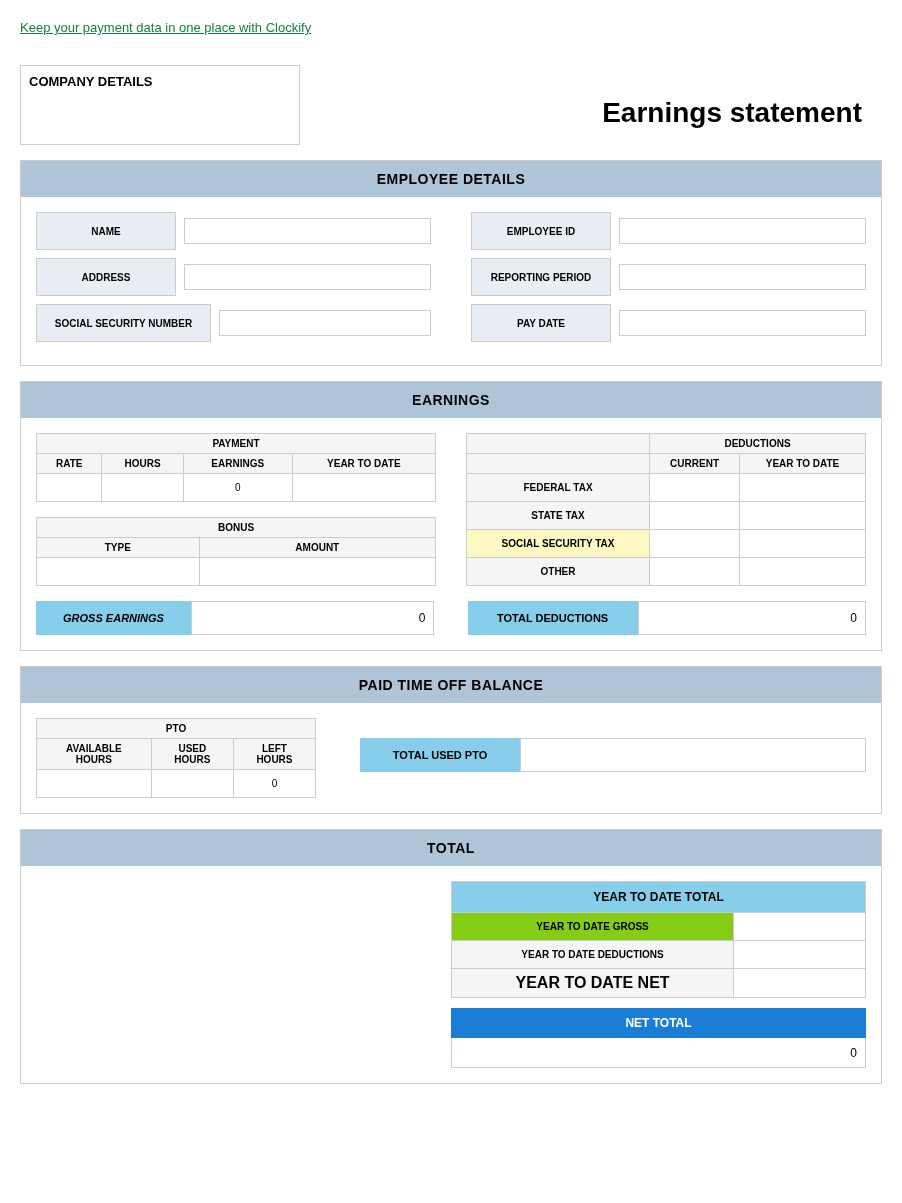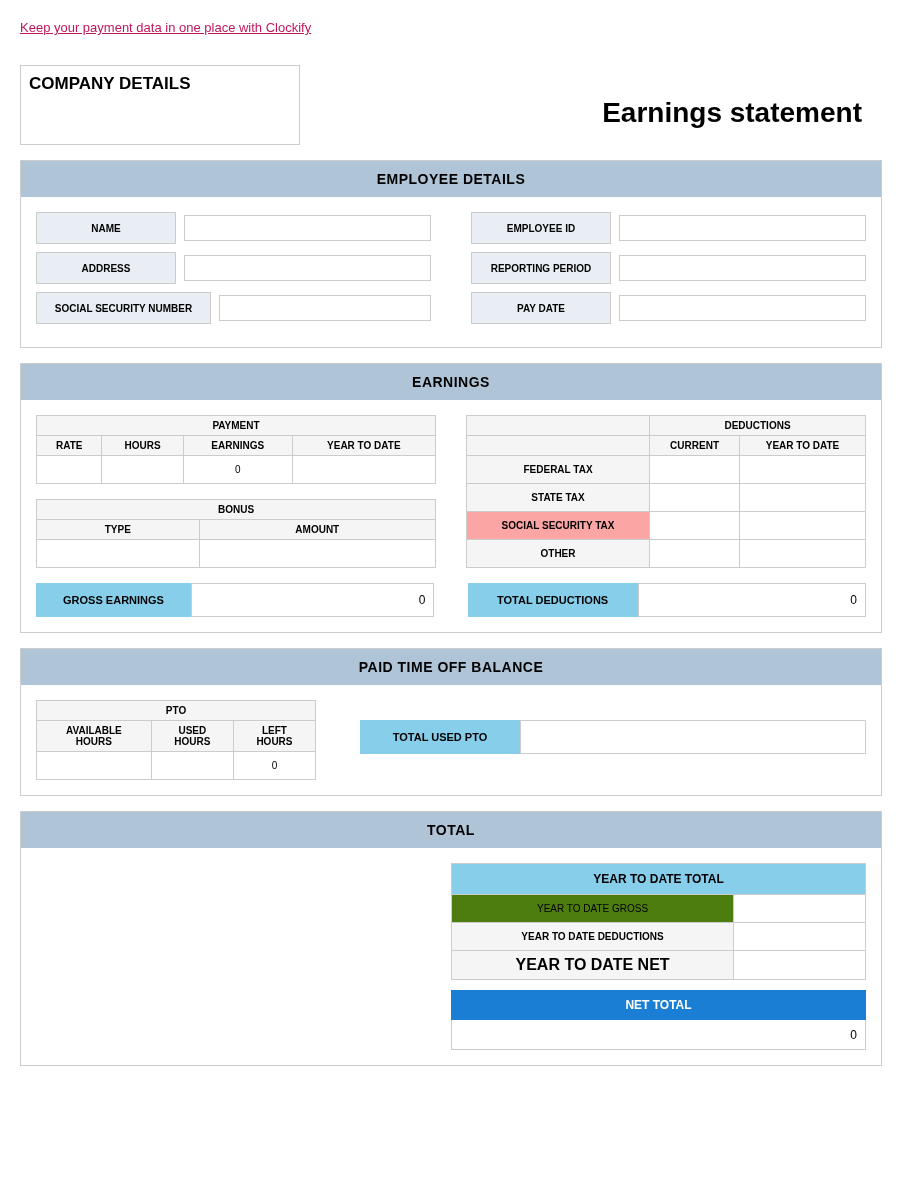--- a/index.html
+++ b/index.html
@@ -1,51 +1,51 @@
 <!DOCTYPE html>
 <html><head>
   <meta charset="utf-8">
   <style>
     * { box-sizing: border-box; margin: 0; padding: 0; }
     body { font-family: Arial, sans-serif; background: #fff; color: #000; font-size: 12px; padding: 20px; width: 902px; }
     
-    a { color: #be185d; font-size: 13px; text-decoration: underline; }
+    a { color: #15803d; font-size: 13px; text-decoration: underline; }
     
     .page-title { font-size: 28px; font-weight: bold; text-align: right; padding-right: 20px; margin-top: 16px; }
     
     .company-box { border: 1px solid #ccc; width: 280px; height: 80px; display: flex; align-items: flex-start; padding: 8px; }
-    .company-label { font-weight: bold; font-size: 17px; }
+    .company-label { font-weight: bold; font-size: 13px; }
     
     .header-row { display: flex; justify-content: space-between; align-items: center; margin: 20px 0 15px 0; }
     
     .section-header { background: #b0c4d8; padding: 10px; text-align: center; font-weight: bold; font-size: 14px; letter-spacing: 0.5px; }
     
     .main-container { border: 1px solid #ccc; margin-bottom: 15px; }
     
     .field-row { display: flex; align-items: center; margin-bottom: 8px; gap: 8px; }
     
-    .field-label { background: #e8eef4; border: 1px solid #ccc; padding: 5px 8px; font-weight: bold; font-size: 10px; min-width: 140px; text-align: center; height: 32px; display: flex; align-items: center; justify-content: center; }
+    .field-label { background: #e8eef4; border: 1px solid #ccc; padding: 5px 8px; font-weight: bold; font-size: 10px; min-width: 140px; text-align: center; height: 38px; display: flex; align-items: center; justify-content: center; }
     
     .field-input { border: 1px solid #ccc; height: 26px; flex: 1; min-width: 160px; }
     
     .fields-grid { display: flex; gap: 40px; padding: 15px; }
     .fields-col { flex: 1; }
     
     
     .earnings-content { display: flex; padding: 15px; gap: 20px; }
     .earnings-left { flex: 1; }
     .earnings-right { flex: 1; }
     
     table { border-collapse: collapse; width: 100%; }
     th, td { border: 1px solid #ccc; padding: 4px 6px; text-align: center; font-size: 10px; font-weight: bold; }
     th { background: #f5f5f5; }
     td { font-weight: normal; height: 28px; }
     
     .table-header-span { background: #f5f5f5; font-weight: bold; }
-    .gross-label { background: #87ceeb; padding: 8px 12px; font-weight: bold; font-size: 11px; min-width: 155px; text-align: center; height: 34px; display: flex; align-items: center; justify-content: center; }
+    .gross-label { background: #87ceeb; padding: 8px 12px; font-weight: bold; font-size: 11px; min-width: 155px; text-align: center; height: 34px; display: flex; align-items: center; justify-content: center; font-style: italic; }
     .gross-value { border: 1px solid #ccc; flex: 1; height: 34px; display: flex; align-items: center; justify-content: flex-end; padding-right: 8px; font-size: 12px; }
     .total-ded-label { background: #87ceeb; padding: 8px 12px; font-weight: bold; font-size: 11px; min-width: 170px; text-align: center; height: 34px; display: flex; align-items: center; justify-content: center; }
     .total-ded-value { border: 1px solid #ccc; flex: 1; height: 34px; display: flex; align-items: center; justify-content: flex-end; padding-right: 8px; font-size: 12px; }
     
     .bottom-earnings { display: flex; justify-content: space-between; padding: 0 15px 15px 15px; align-items: flex-end; }
     
     
     .pto-content { display: flex; padding: 15px; gap: 44px; align-items: flex-start; }
     .pto-left { }
     .pto-right { flex: 1; display: flex; align-items: center; margin-top: 20px; }
@@ -183,21 +183,21 @@
             <td style="text-align:center;font-weight:bold;background:#f5f5f5;">FEDERAL TAX</td>
             <td></td>
             <td></td>
           </tr>
           <tr>
             <td style="text-align:center;font-weight:bold;background:#f5f5f5;">STATE TAX</td>
             <td></td>
             <td></td>
           </tr>
           <tr>
-            <td style="text-align:center;font-weight:bold;background:#fca5a5;">SOCIAL SECURITY TAX</td>
+            <td style="text-align:center;font-weight:bold;background:#fef9c3;">SOCIAL SECURITY TAX</td>
             <td></td>
             <td></td>
           </tr>
           <tr>
             <td style="text-align:center;font-weight:bold;background:#f5f5f5;">OTHER</td>
             <td></td>
             <td></td>
           </tr>
         </tbody>
       </table>
@@ -256,21 +256,21 @@
     <div class="total-right">
 
       <table class="ytd-table">
         <thead>
           <tr>
             <th colspan="2" style="background:#87ceeb;font-size:12px;padding:8px;">YEAR TO DATE TOTAL</th>
           </tr>
         </thead>
         <tbody>
           <tr class="ytd-row">
-            <td style="font-weight:normal;font-size:10px;background:#4d7c0f;text-align:center;">YEAR TO DATE GROSS</td>
+            <td style="font-weight:bold;font-size:10px;background:#84cc16;text-align:center;">YEAR TO DATE GROSS</td>
             <td></td>
           </tr>
           <tr class="ytd-row">
             <td style="font-weight:bold;font-size:10px;background:#f5f5f5;text-align:center;">YEAR TO DATE DEDUCTIONS</td>
             <td></td>
           </tr>
           <tr class="ytd-row">
             <td style="font-weight:bold;font-size:16px;background:#f5f5f5;text-align:center;">YEAR TO DATE NET</td>
             <td></td>
           </tr>

